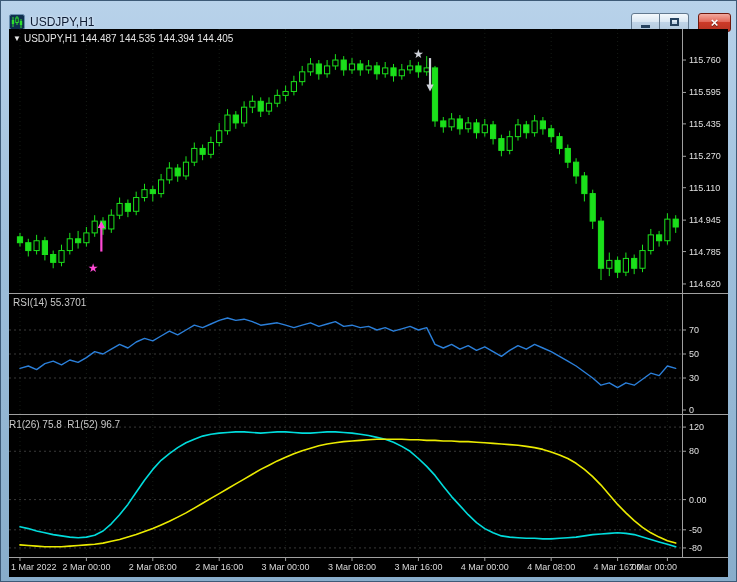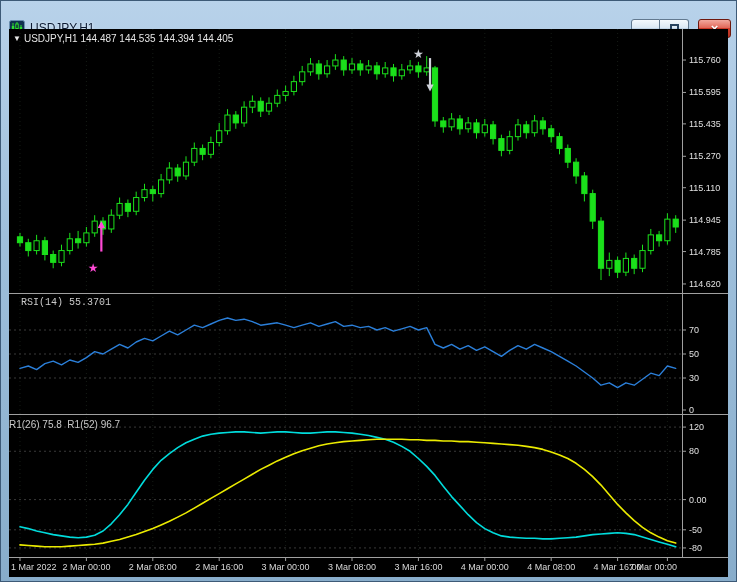--- a/index.html
+++ b/index.html
@@ -1,36 +1,36 @@
 <!DOCTYPE html>
 <html><head>
 <meta charset="utf-8">
 <style>
   html,body{margin:0;padding:0;background:#565656;}
   .window{position:relative;width:737px;height:582px;box-sizing:border-box;
     background:linear-gradient(180deg,#b8d2ea 0%,#9fc0dc 40%,#88adcb 100%);
     border:1px solid #3d5a77;font-family:"Liberation Sans",sans-serif;overflow:hidden;}
-  .titlebar{height:28px;display:flex;align-items:center;padding:13px 5px 0 8px;}
+  .titlebar{height:28px;display:flex;align-items:center;padding:7px 5px 0 8px;}
   .app-icon{width:16px;height:16px;margin-right:5px;display:inline-flex;}
   .title{font-size:12px;color:#0d1b33;text-shadow:0 0 3px rgba(255,255,255,.85);}
   .win-controls{margin-left:auto;display:flex;align-items:center;}
   .win-btn{box-sizing:border-box;height:19px;display:flex;align-items:center;justify-content:center;cursor:default;}
   .btn-min,.btn-max{width:29px;background:linear-gradient(180deg,#f4f9fd,#dbe8f3 45%,#c0d4e7 50%,#b3cade);border:1px solid #62798f;}
   .btn-min{border-radius:3px 0 0 3px;}
   .btn-max{border-left:none;border-radius:0 3px 3px 0;}
   .btn-close{width:33px;margin-left:9px;background:linear-gradient(180deg,#f2a99e,#e2695a 45%,#cc3a28 50%,#b83322);
     border:1px solid #6e180d;border-radius:3px;color:#fff;font-size:13px;font-weight:bold;text-shadow:0 1px 1px rgba(0,0,0,.5);}
   .glyph-min{width:9px;height:3px;background:#27435f;margin-top:8px;}
   .glyph-max{width:9px;height:8px;border:2px solid #27435f;box-sizing:border-box;}
   .chart-area{position:absolute;left:8px;right:8px;top:28px;bottom:4px;background:#000;}
   .chart-area svg{position:absolute;left:0;top:0;display:block;}
   .overlay{position:absolute;pointer-events:none;color:#e6e6e6;font-size:10px;white-space:pre;line-height:12px;}
   .header-line{left:4px;top:4px;display:flex;align-items:center;gap:3px;}
   .collapse{font-size:8px;color:#e6e6e6;}
-  .rsi-label{left:12px;top:268px;color:#c9c9c9;font-family:Liberation Mono, monospace;}
+  .rsi-label{left:4px;top:268px;color:#c9c9c9;}
   .osc-label{left:0;top:390px;color:#c9c9c9;}
 </style>
 </head>
 <body>
 
 <div class="window">
   <div class="titlebar">
     <span class="app-icon">
       <svg width="16" height="16" viewBox="0 0 16 16">
         <rect x="0.5" y="0.5" width="15" height="15" rx="2" fill="#10314f" stroke="#6a8fb0"></rect>

